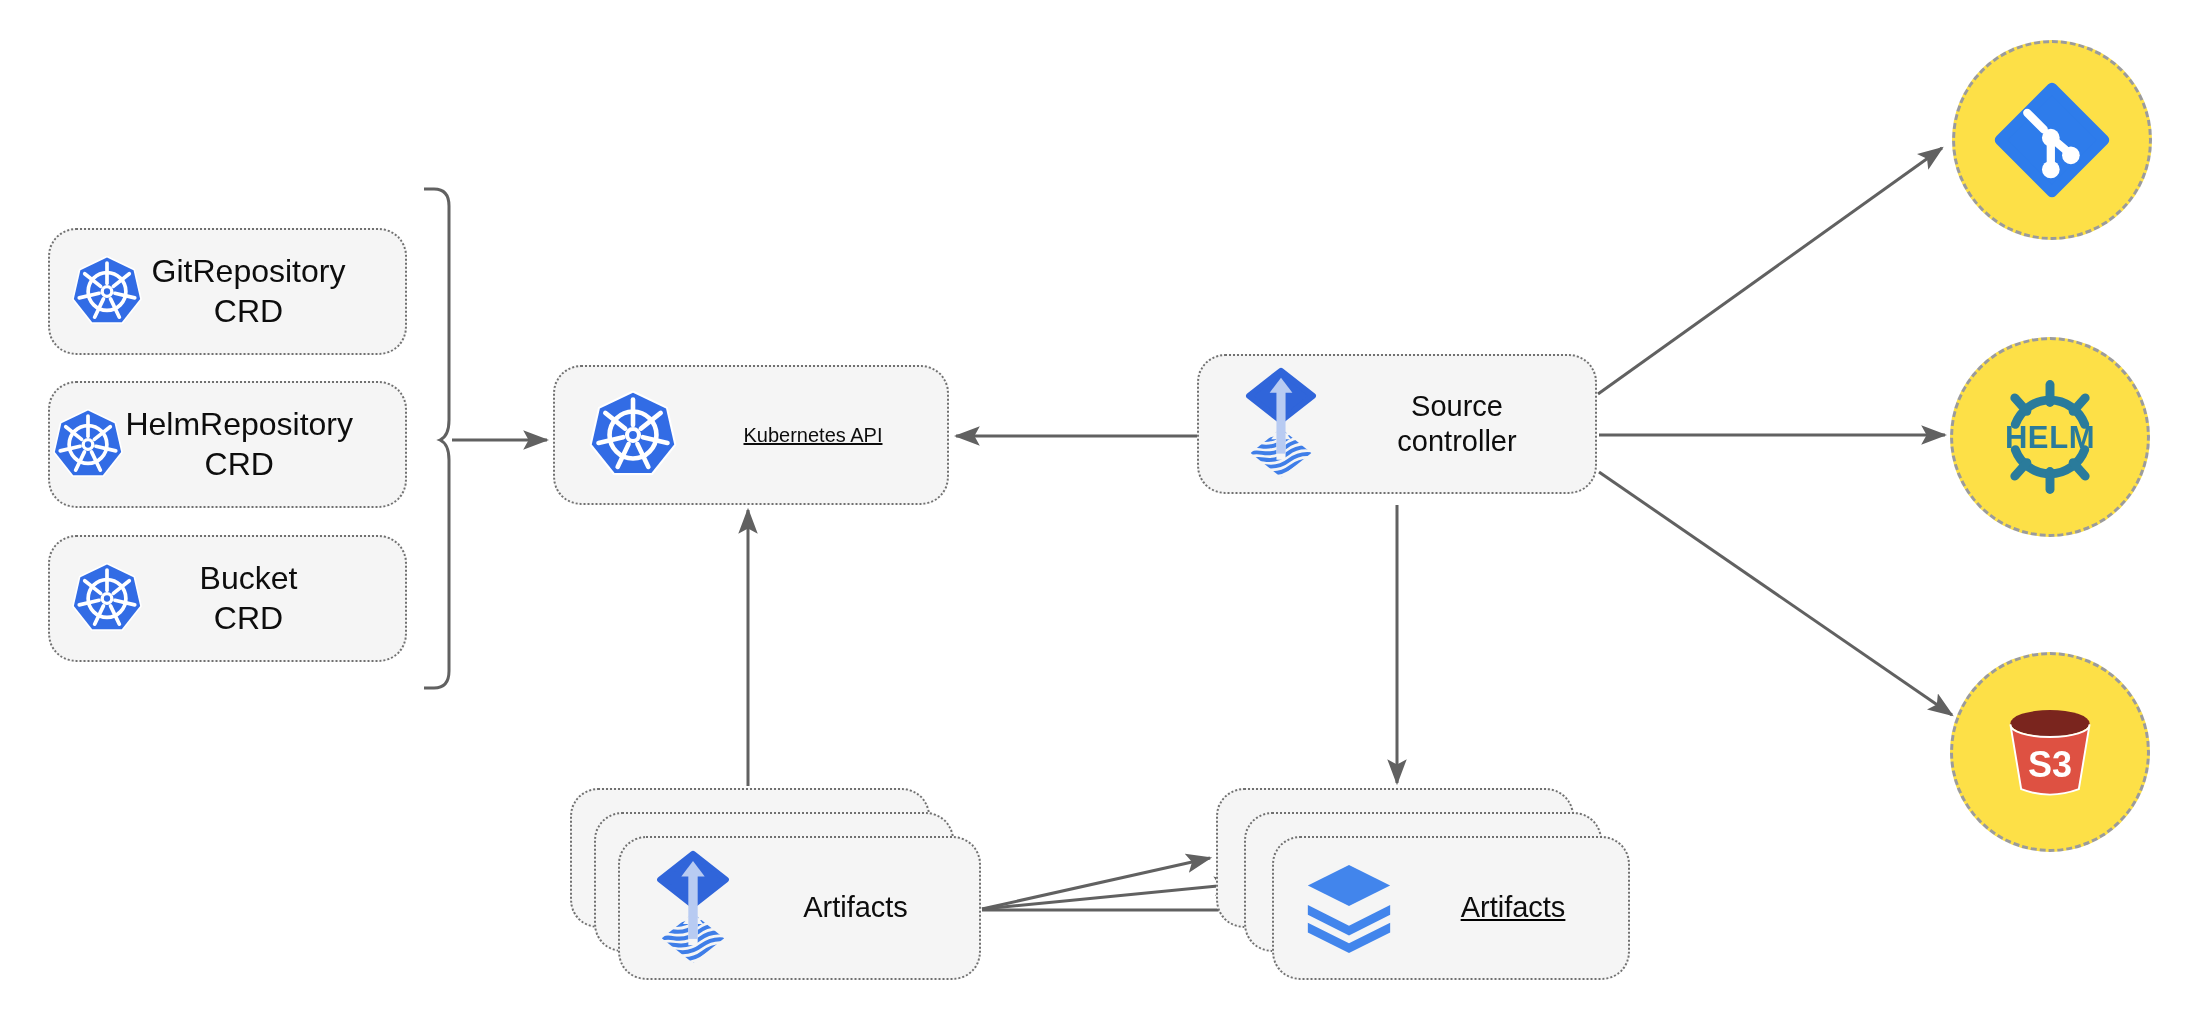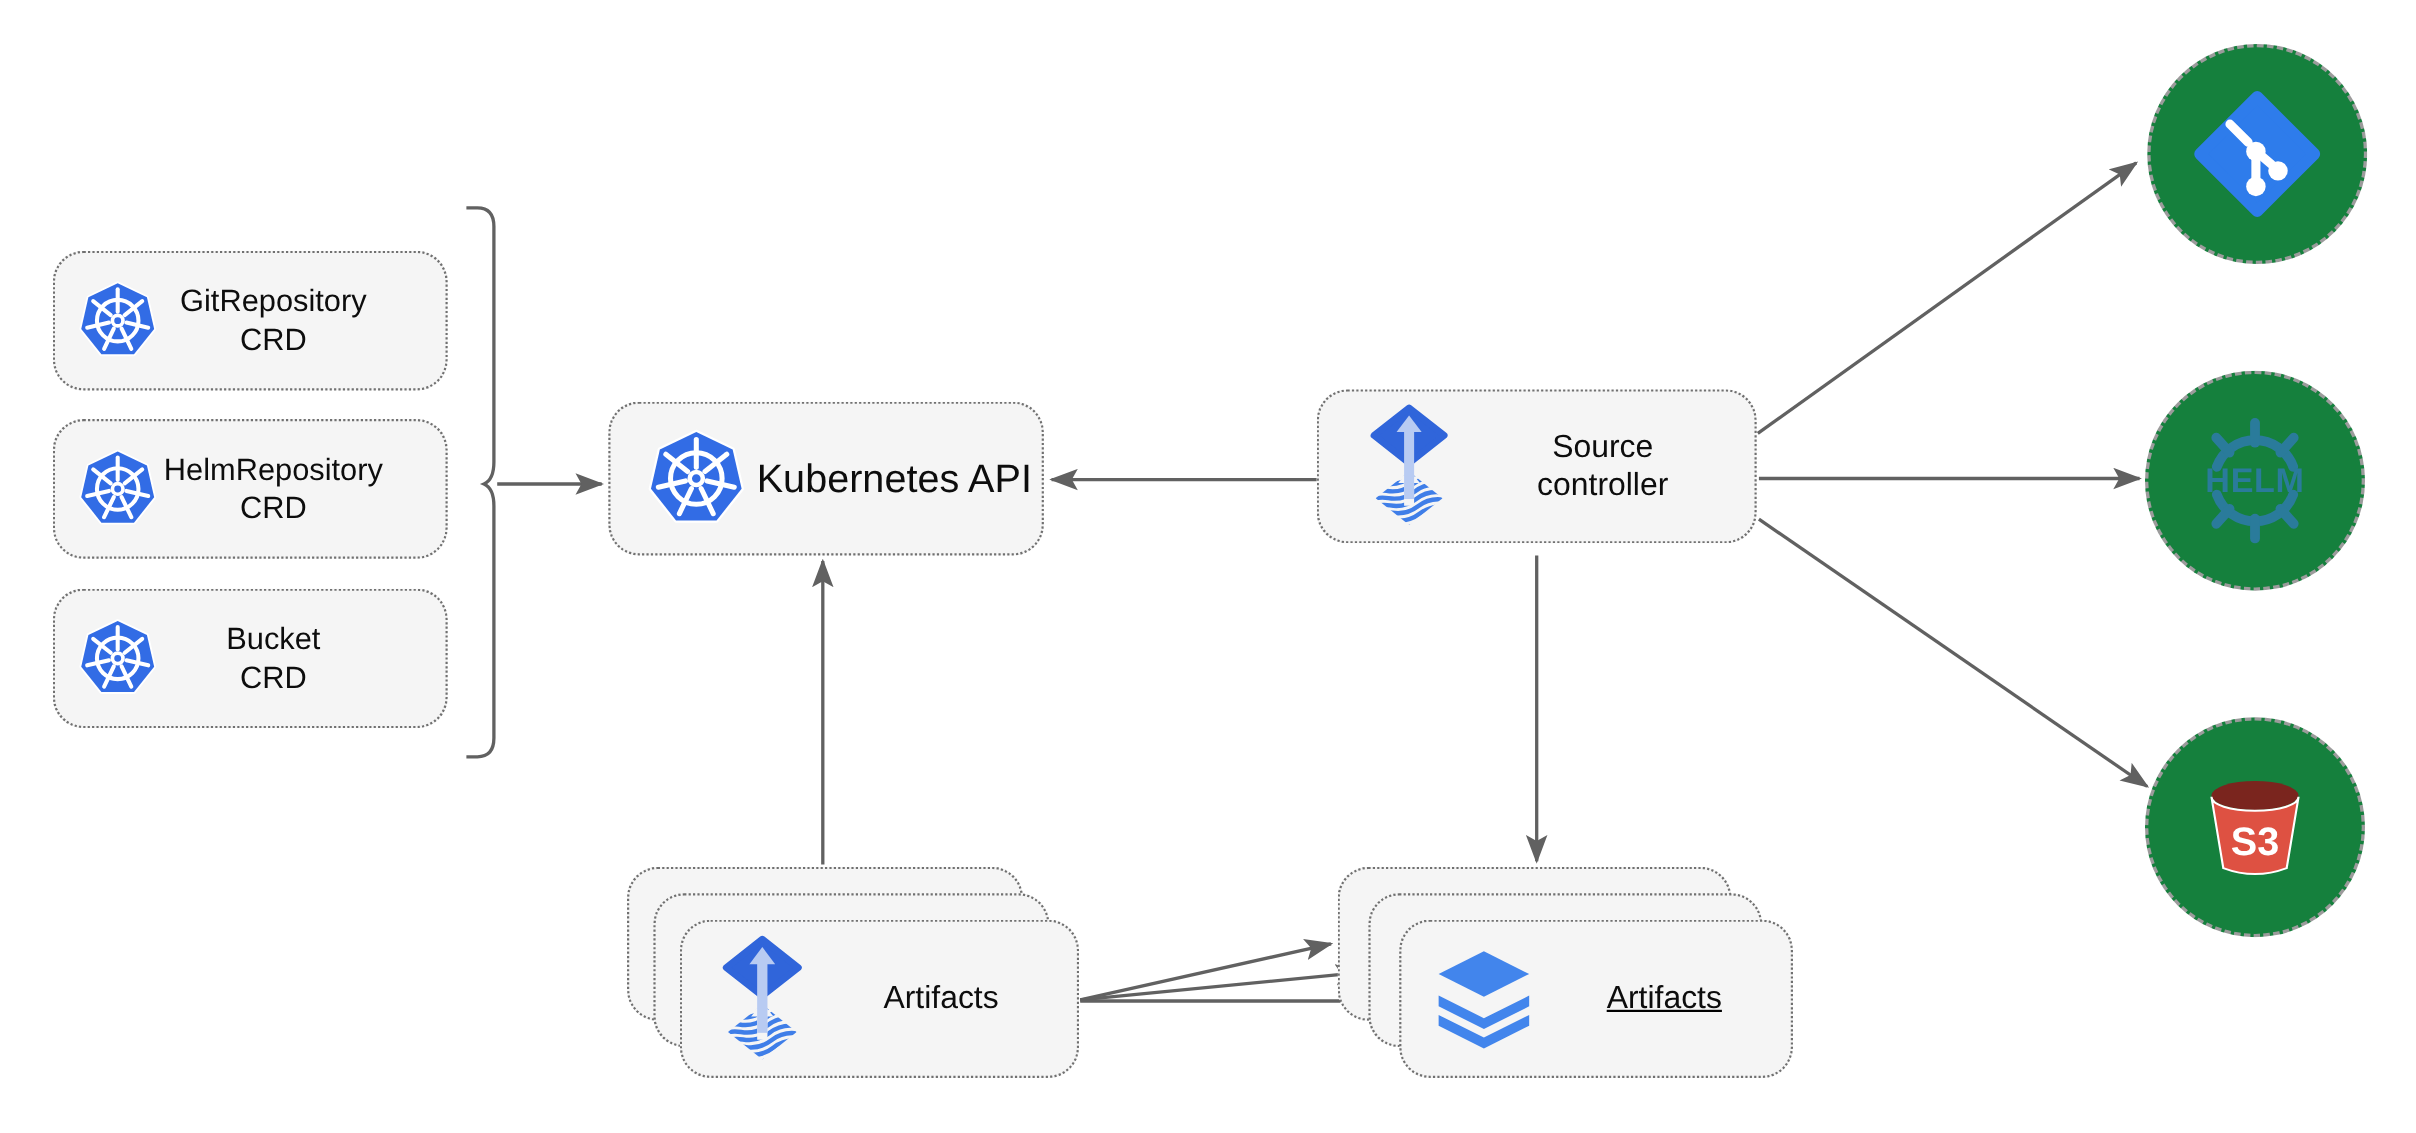--- a/index.html
+++ b/index.html
@@ -19,27 +19,27 @@
     box-sizing:border-box;
   }
   .content{display:flex;align-items:center;}
   .label{
     flex:1;
     text-align:center;
     font-size:29px;
     line-height:1.22;
     color:#0d0d0d;
   }
-  .crd .label{font-size:28px;padding-right:52px;}
-  .api-label{font-size:36px;}
+  .crd .label{font-size:32px;padding-right:52px;}
+  .api-label{font-size:20px;text-decoration:underline;}
   .circle{
     position:absolute;
     width:200px;height:200px;
     border-radius:50%;
-    background:#15803d;
+    background:#fde047;
     border:3px dashed #9b9b9b;
     box-sizing:border-box;
     display:flex;align-items:center;justify-content:center;
   }
   .iconbox{flex:0 0 auto;display:flex;align-items:center;justify-content:center;}
   svg{display:block;}
 </style>
 </head>
 <body>
 

